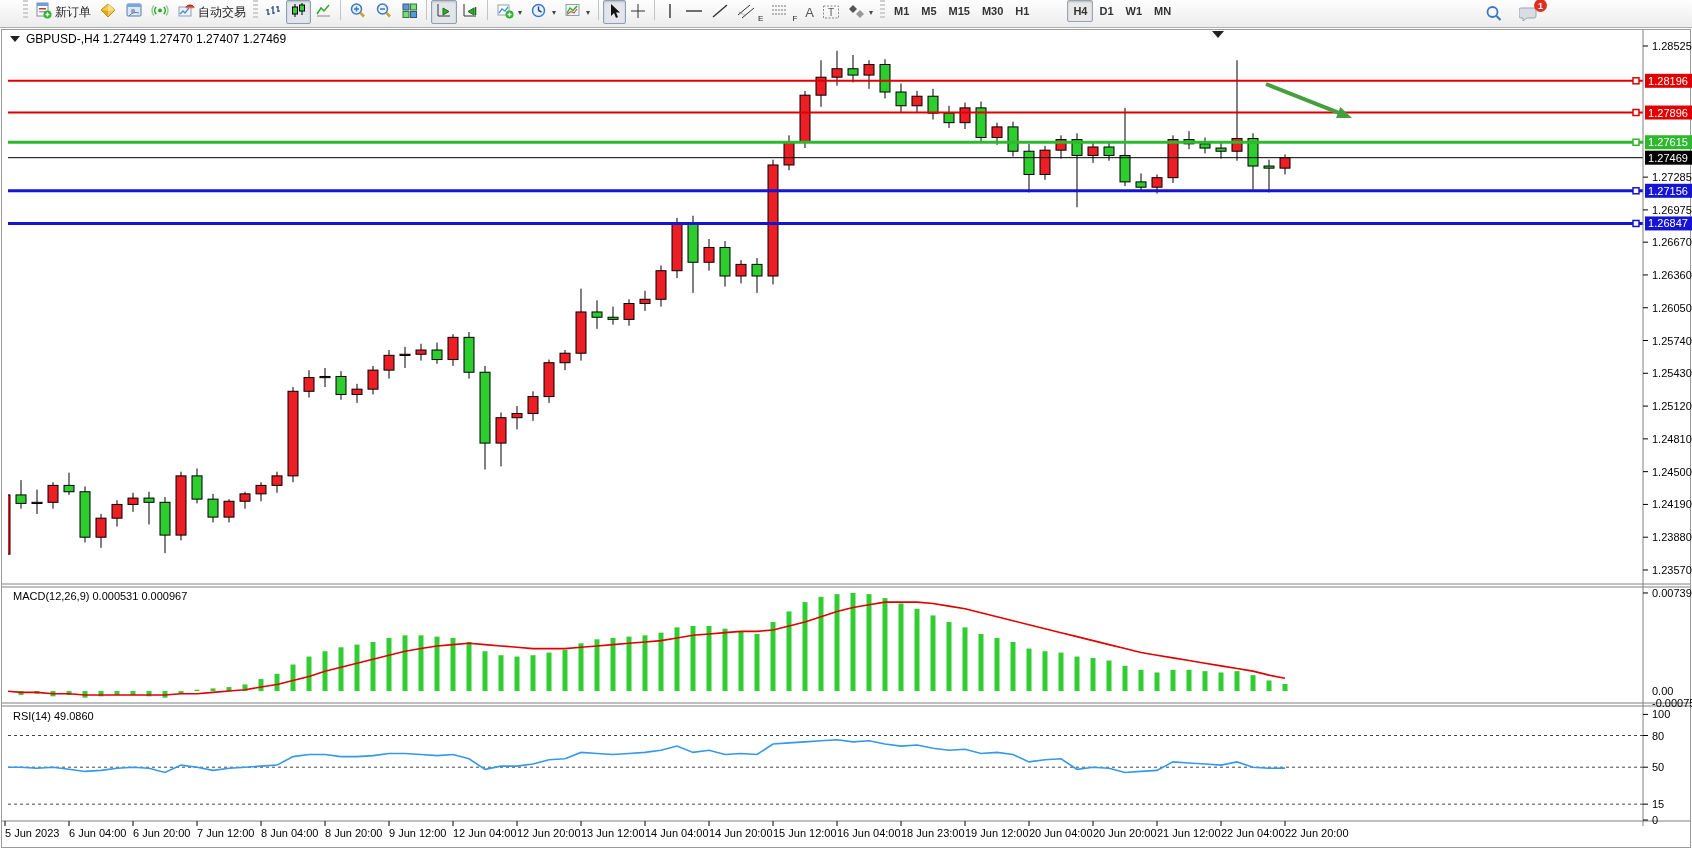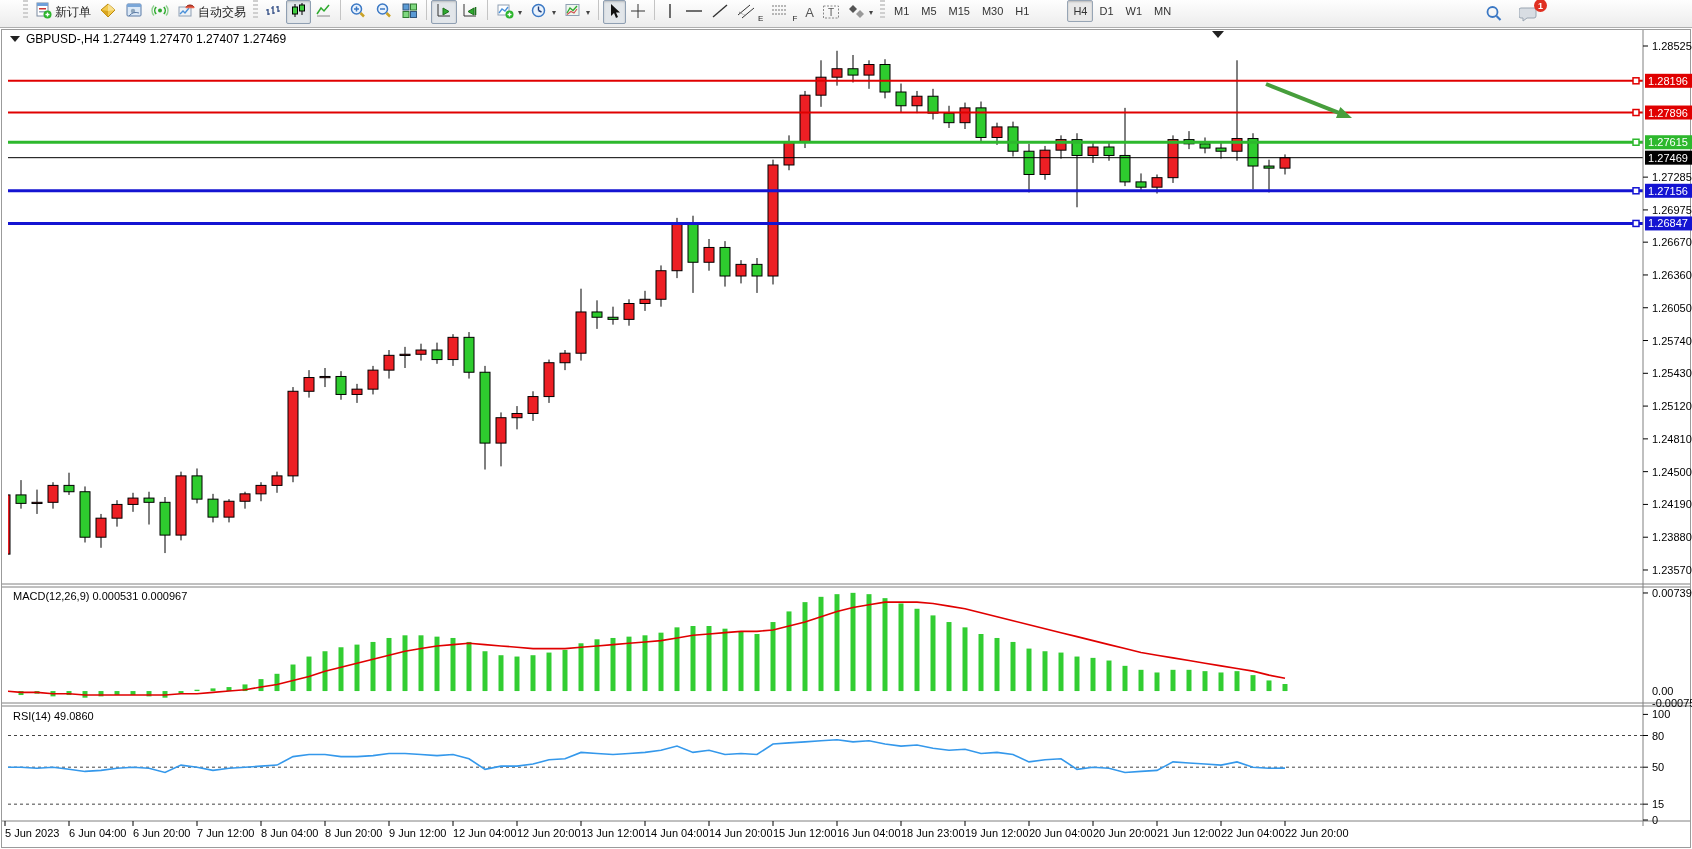--- a/index.html
+++ b/index.html
@@ -9,21 +9,21 @@
   #toolbar{position:absolute;left:0;top:0;width:1692px;height:28px;
     background:linear-gradient(#fefefe,#ececec);border-bottom:1px solid #aeaeae;
     display:flex;box-sizing:border-box;padding:0 20px;}
   .grip{width:5px;height:18px;margin:0 3px;
     background:repeating-linear-gradient(to bottom,#cfcfcf 0 2px,transparent 2px 4px);}
   .sep{width:1px;height:20px;background:#c4c4c4;margin:0 4px;}
   .tb{display:flex;align-items:center;gap:3px;height:22px;padding:0 3px;border:1px solid transparent;
       border-radius:2px;font-size:12px;color:#222;cursor:default;}
   .tb.active{background:#e2e6ea;border-color:#8f9fb2;box-shadow:inset 0 1px 2px rgba(0,0,0,.18);}
   .tb .lbl{white-space:nowrap;}
-  .tf{font-size:11px;font-weight:normal;color:#333;padding:0 5px;height:20px;display:flex;align-items:center;
+  .tf{font-size:11px;font-weight:bold;color:#333;padding:0 5px;height:20px;display:flex;align-items:center;
       border:1px solid transparent;border-radius:2px;}
   .tf.active{background:#e8e8e8;border-color:#97a5b5;box-shadow:inset 0 1px 2px rgba(0,0,0,.2);margin-left:32px;}
   .caret{font-size:8px;color:#444;margin-left:1px;}
   #right-tools{position:absolute;right:150px;top:3px;display:flex;gap:8px;align-items:center;}
   .badge{position:absolute;right:-6px;top:-5px;background:#e03021;color:#fff;border-radius:50%;
          width:13px;height:13px;font-size:9px;font-weight:bold;display:flex;align-items:center;justify-content:center;}
   
   #chart-wrap{position:absolute;left:0;top:28px;width:1692px;height:821px;background:#ffffff;}
   svg text{font-family:"Liberation Sans",sans-serif;}
 </style>

